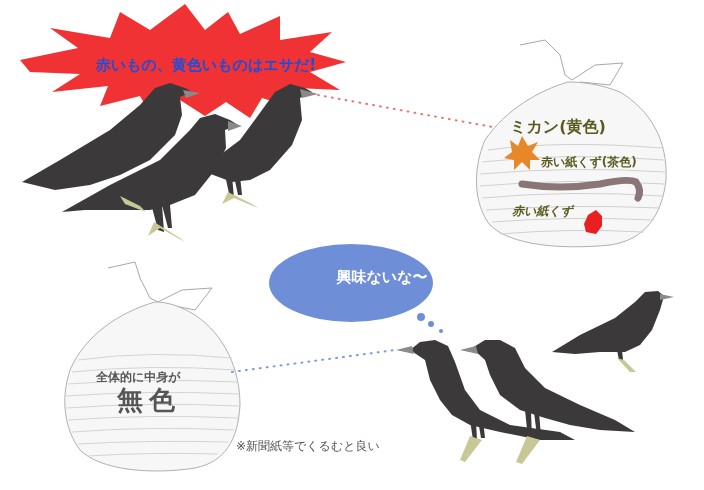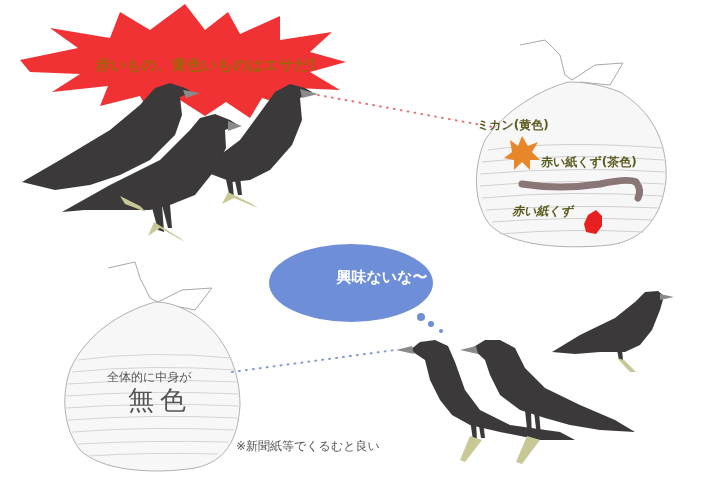--- a/index.html
+++ b/index.html
@@ -1,21 +1,21 @@
 <!DOCTYPE html>
 <html><head>
 <meta charset="utf-8">
 <style>
   html, body { margin: 0; padding: 0; background: #ffffff; }
   body { width: 704px; height: 490px; position: relative; overflow: hidden; font-family: "DejaVu Sans", sans-serif; }
   svg { position: absolute; left: 0; top: 0; }
-  .burst-text { position: absolute; left: 76px; top: 56px; width: 260px; text-align: center; color: #a16207; font-weight: bold; font-size: 15px; letter-spacing: 0px; white-space: nowrap; }
+  .burst-text { position: absolute; left: 76px; top: 56px; width: 260px; text-align: center; color: #1d4ed8; font-weight: bold; font-size: 15px; letter-spacing: 0px; white-space: nowrap; }
   .label-olive { position: absolute; color: #5a5a1e; font-weight: bold; white-space: nowrap; }
   .bubble-text { position: absolute; left: 270px; top: 268px; width: 160px; text-align: center; color: #ffffff; font-weight: bold; font-size: 15px; padding-left: 32px; }
-  .gray-bold { position: absolute; color: #555555; font-weight: normal; white-space: nowrap; margin-left: 11px; }
+  .gray-bold { position: absolute; color: #555555; font-weight: bold; white-space: nowrap; }
   .note { position: absolute; left: 226px; top: 438px; color: #555555; font-size: 12px; white-space: nowrap; margin-left: 10px; }
 </style>
 </head>
 <body>
 
 <svg width="704" height="490" viewBox="0 0 704 490">
 
   <polygon fill="#f03234" points="20,60 78,48 50,28 110,38 120,12 150,30 185,4 205,30 228,12 240,34 280,16 280,40 332,32 310,52 346,62 310,72 340,90 296,88 300,110 262,98 250,118 226,102 205,116 180,100 150,114 140,96 100,106 108,86 52,92 80,74 30,72"></polygon>
 
   <g>
@@ -100,21 +100,21 @@
 
     <path fill="#3c393a" d="M552,352 L580,335 L615,318 L635,302 L645,292 L658,291 L664,296 L660,310 L652,330 L640,345 L625,352 L600,352 L575,354 Z"></path>
     <path fill="#8a8a8a" d="M660,294 L674,297 L660,300 Z"></path>
     <path fill="#3c393a" d="M617,350 L619,360 L623,360 L622,350 Z"></path>
     <path fill="#c8c896" d="M617,358 L624,360 L636,372 L630,372 Z"></path>
   </g>
 </svg>
 
 <div class="burst-text">赤いもの、黄色いものはエサだ!</div>
 
-<div class="label-olive" style="left:477px; top:117px; font-size:12px;">ミカン(黄色)</div>
+<div class="label-olive" style="left:510px; top:117px; font-size:16px;">ミカン(黄色)</div>
 <div class="label-olive" style="left:541px; top:154px; font-size:12px;">赤い紙くず(茶色)</div>
 <div class="label-olive" style="left:512px; top:203px; font-size:12px;font-style:italic;">赤い紙くず</div>
 
 <div class="bubble-text">興味ないな〜</div>
 
 <div class="gray-bold" style="left:96px; top:369px; font-size:12px;">全体的に中身が</div>
 <div class="gray-bold" style="left:117px; top:383px; font-size:26px; letter-spacing:6px;">無色</div>
 
 <div class="note">※新聞紙等でくるむと良い</div>
 

